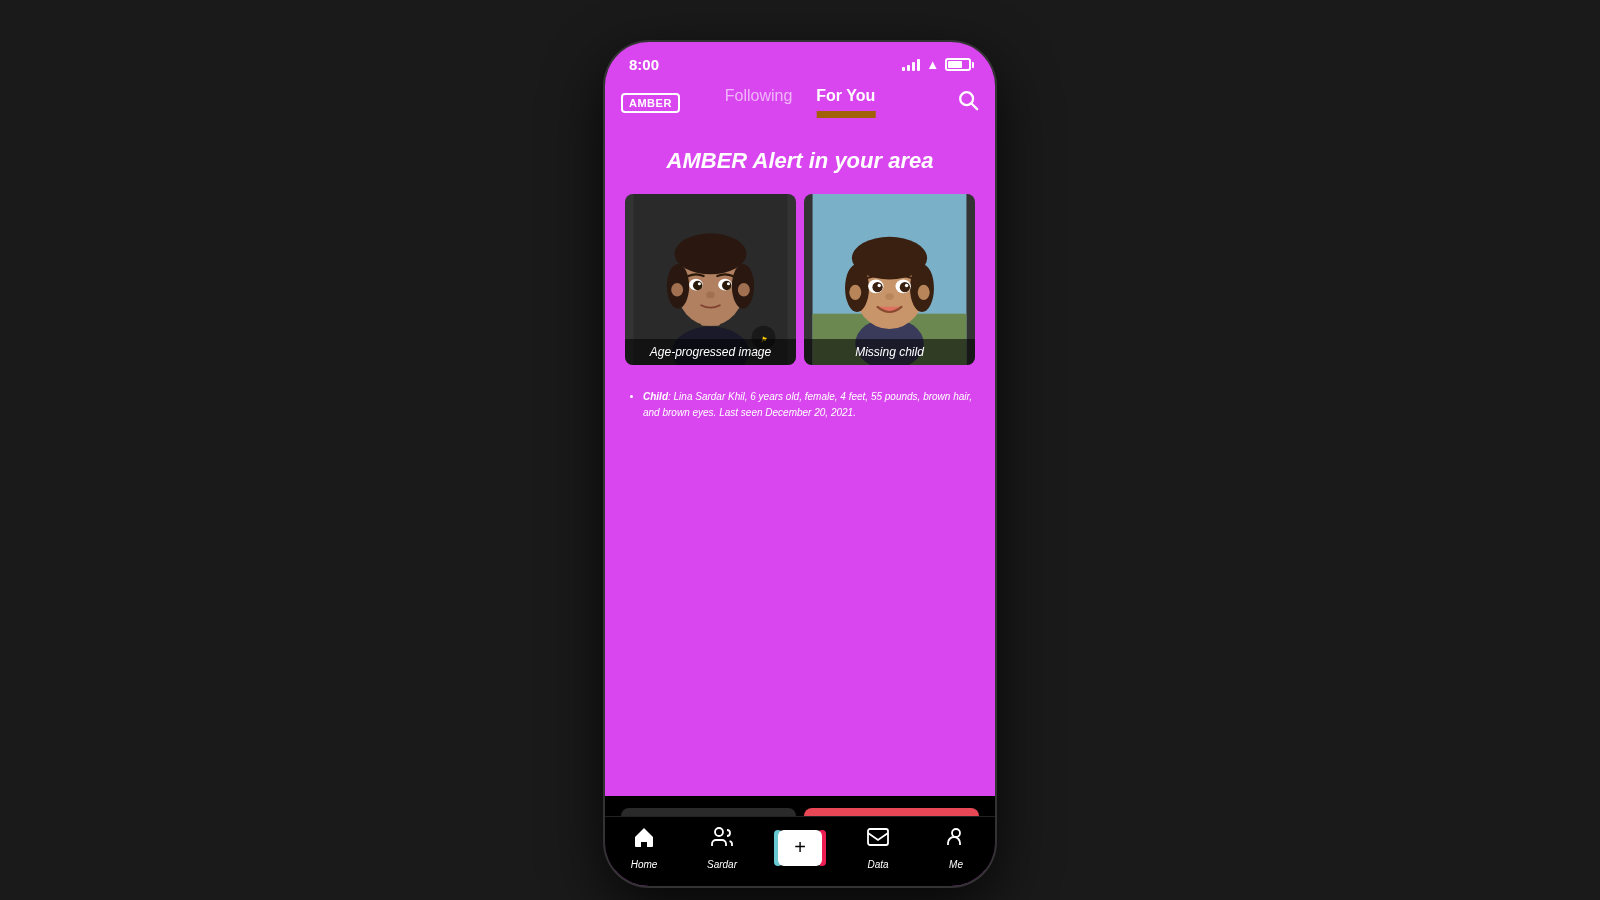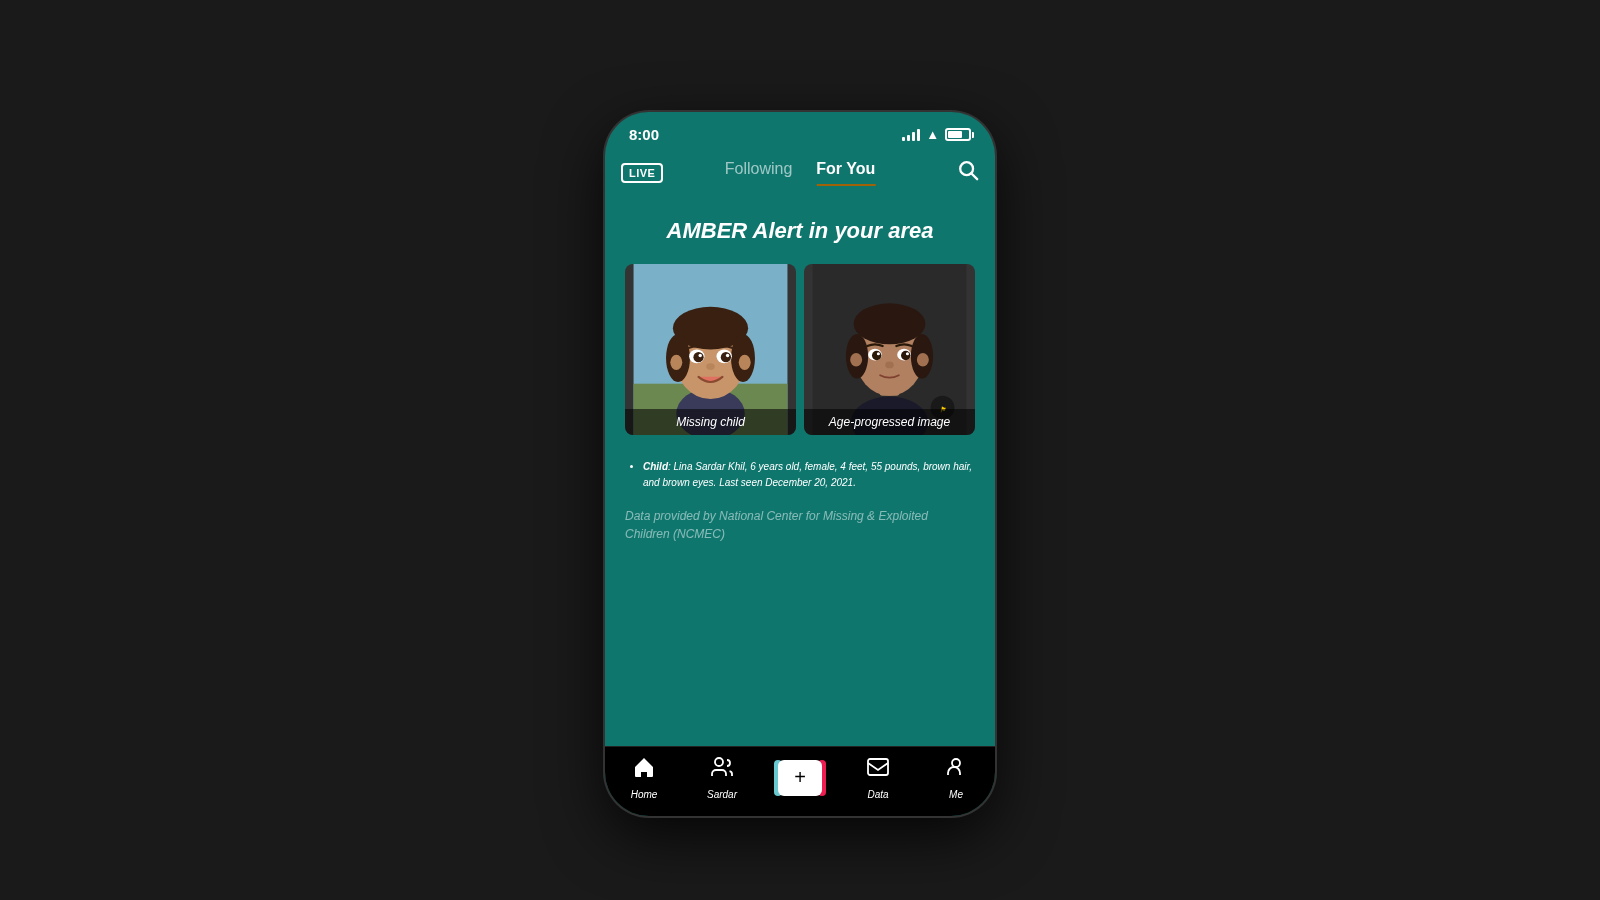--- a/index.html
+++ b/index.html
@@ -8,22 +8,22 @@
       background: #1a1a1a;
       display: flex;
       justify-content: center;
       align-items: center;
       min-height: 100vh;
       font-family: -apple-system, BlinkMacSystemFont, 'Segoe UI', sans-serif;
     }
 
     .phone-frame {
       width: 390px;
-      height: 704px;
-      background: #0f766e;
+      height: 844px;
+      background: #d946ef;
       border-radius: 44px;
       overflow: hidden;
       position: relative;
       box-shadow: 0 0 0 2px #333, 0 20px 60px rgba(0,0,0,0.8);
       margin-top: 28px;
     }
 
     .status-bar {
       display: flex;
       justify-content: space-between;
@@ -120,21 +120,21 @@
       color: rgba(255,255,255,0.6);
       font-size: 16px;
       font-weight: 500;
       cursor: pointer;
       padding-bottom: 6px;
     }
 
     .nav-tab.active {
       color: #fff;
       font-weight: 700;
-      border-bottom: 2px solid #a16207;
+      border-bottom: 7px solid #a16207;
     }
 
     .search-icon-btn {
       color: #fff;
       font-size: 20px;
       cursor: pointer;
       background: none;
       border: none;
     }
 
@@ -339,39 +339,77 @@
           <span></span>
       </div>
       <span class="wifi-icon">▲</span>
       <div class="battery-icon">
         <div class="battery-fill"></div>
       </div>
     </div>
   </div>
 
   <div class="nav-header">
-    <div class="live-badge">LIVE</div>
+    <div class="live-badge">AMBER</div>
     <div class="nav-tabs">
       <div class="nav-tab">Following</div>
       <div class="nav-tab active">For You</div>
     </div>
     <button class="search-icon-btn">
       <svg width="22" height="22" viewBox="0 0 24 24" fill="none" stroke="white" stroke-width="2.5" stroke-linecap="round">
         <circle cx="10.5" cy="10.5" r="7"></circle>
         <line x1="15.5" y1="15.5" x2="22" y2="22"></line>
       </svg>
     </button>
   </div>
 
   <div class="content-area">
 
     <h2 class="alert-title">AMBER Alert in your area</h2>
 
     <div class="photos-row">
 
+      <div class="photo-card aged">
+        <svg class="face-svg" viewBox="0 0 180 200" xmlns="http://www.w3.org/2000/svg">
+
+          <rect width="180" height="200" fill="#2a2a2a"></rect>
+
+          <ellipse cx="90" cy="185" rx="45" ry="30" fill="#1a1a2a"></ellipse>
+
+          <rect x="78" y="132" width="24" height="22" fill="#b08060" rx="4"></rect>
+
+          <ellipse cx="90" cy="108" rx="40" ry="46" fill="#b08060"></ellipse>
+
+          <ellipse cx="90" cy="70" rx="42" ry="24" fill="#2a1810"></ellipse>
+          <ellipse cx="52" cy="108" rx="13" ry="26" fill="#2a1810"></ellipse>
+          <ellipse cx="128" cy="108" rx="13" ry="26" fill="#2a1810"></ellipse>
+
+          <ellipse cx="51" cy="112" rx="7" ry="8" fill="#a07050"></ellipse>
+          <ellipse cx="129" cy="112" rx="7" ry="8" fill="#a07050"></ellipse>
+
+          <ellipse cx="73" cy="106" rx="8" ry="7" fill="#fff"></ellipse>
+          <ellipse cx="107" cy="106" rx="8" ry="7" fill="#fff"></ellipse>
+          <circle cx="75" cy="107" r="5.5" fill="#2a1808"></circle>
+          <circle cx="109" cy="107" r="5.5" fill="#2a1808"></circle>
+          <circle cx="77" cy="105" r="1.8" fill="#fff"></circle>
+          <circle cx="111" cy="105" r="1.8" fill="#fff"></circle>
+
+          <path d="M64 96 Q73 92 82 96" stroke="#2a1808" stroke-width="2.5" fill="none" stroke-linecap="round"></path>
+          <path d="M98 96 Q107 92 116 96" stroke="#2a1808" stroke-width="2.5" fill="none" stroke-linecap="round"></path>
+
+          <ellipse cx="90" cy="118" rx="5" ry="4" fill="#a07050"></ellipse>
+
+          <path d="M79 130 Q90 136 101 130" stroke="#804030" stroke-width="2" fill="none" stroke-linecap="round"></path>
+
+          <circle cx="152" cy="168" r="14" fill="rgba(0,0,0,0.4)"></circle>
+          <text x="152" y="173" text-anchor="middle" fill="#ffcc00" font-size="8" font-weight="bold">⚑</text>
+        </svg>
+        <div class="photo-label">Age-progressed image</div>
+      </div>
+
       <div class="photo-card missing">
         <svg class="face-svg" viewBox="0 0 180 200" xmlns="http://www.w3.org/2000/svg">
 
           <rect width="180" height="200" fill="#7ab0c8"></rect>
 
           <rect y="140" width="180" height="60" fill="#6a8850"></rect>
 
           <ellipse cx="90" cy="175" rx="40" ry="30" fill="#3a3a5a"></ellipse>
 
           <rect x="78" y="130" width="24" height="20" fill="#c8956a" rx="4"></rect>
@@ -395,67 +433,28 @@
           <path d="M65 98 Q74 94 83 98" stroke="#3a2010" stroke-width="2.5" fill="none" stroke-linecap="round"></path>
           <path d="M97 98 Q106 94 115 98" stroke="#3a2010" stroke-width="2.5" fill="none" stroke-linecap="round"></path>
 
           <ellipse cx="90" cy="120" rx="5" ry="4" fill="#b8855a"></ellipse>
 
           <path d="M76 132 Q90 144 104 132" stroke="#8a4a30" stroke-width="2.5" fill="#e07060" stroke-linecap="round"></path>
         </svg>
         <div class="photo-label">Missing child</div>
       </div>
 
-      <div class="photo-card aged">
-        <svg class="face-svg" viewBox="0 0 180 200" xmlns="http://www.w3.org/2000/svg">
-
-          <rect width="180" height="200" fill="#2a2a2a"></rect>
-
-          <ellipse cx="90" cy="185" rx="45" ry="30" fill="#1a1a2a"></ellipse>
-
-          <rect x="78" y="132" width="24" height="22" fill="#b08060" rx="4"></rect>
-
-          <ellipse cx="90" cy="108" rx="40" ry="46" fill="#b08060"></ellipse>
-
-          <ellipse cx="90" cy="70" rx="42" ry="24" fill="#2a1810"></ellipse>
-          <ellipse cx="52" cy="108" rx="13" ry="26" fill="#2a1810"></ellipse>
-          <ellipse cx="128" cy="108" rx="13" ry="26" fill="#2a1810"></ellipse>
-
-          <ellipse cx="51" cy="112" rx="7" ry="8" fill="#a07050"></ellipse>
-          <ellipse cx="129" cy="112" rx="7" ry="8" fill="#a07050"></ellipse>
-
-          <ellipse cx="73" cy="106" rx="8" ry="7" fill="#fff"></ellipse>
-          <ellipse cx="107" cy="106" rx="8" ry="7" fill="#fff"></ellipse>
-          <circle cx="75" cy="107" r="5.5" fill="#2a1808"></circle>
-          <circle cx="109" cy="107" r="5.5" fill="#2a1808"></circle>
-          <circle cx="77" cy="105" r="1.8" fill="#fff"></circle>
-          <circle cx="111" cy="105" r="1.8" fill="#fff"></circle>
-
-          <path d="M64 96 Q73 92 82 96" stroke="#2a1808" stroke-width="2.5" fill="none" stroke-linecap="round"></path>
-          <path d="M98 96 Q107 92 116 96" stroke="#2a1808" stroke-width="2.5" fill="none" stroke-linecap="round"></path>
-
-          <ellipse cx="90" cy="118" rx="5" ry="4" fill="#a07050"></ellipse>
-
-          <path d="M79 130 Q90 136 101 130" stroke="#804030" stroke-width="2" fill="none" stroke-linecap="round"></path>
-
-          <circle cx="152" cy="168" r="14" fill="rgba(0,0,0,0.4)"></circle>
-          <text x="152" y="173" text-anchor="middle" fill="#ffcc00" font-size="8" font-weight="bold">⚑</text>
-        </svg>
-        <div class="photo-label">Age-progressed image</div>
-      </div>
-
     </div>
 
     <div class="child-info">
       <ul>
         <li>
           <strong>Child</strong><span>: Lina Sardar Khil, 6 years old, female, 4 feet, 55 pounds, brown hair, and brown eyes. Last seen December 20, 2021.</span>
         </li>
       </ul>
-      <p class="data-source">Data provided by National Center for Missing &amp; Exploited Children (NCMEC)</p>
     </div>
 
   </div>
 
   <div class="action-buttons">
     <button class="btn-more-details">More details</button>
     <button class="btn-call-911">Call 911</button>
   </div>
 
   <div class="bottom-nav">

